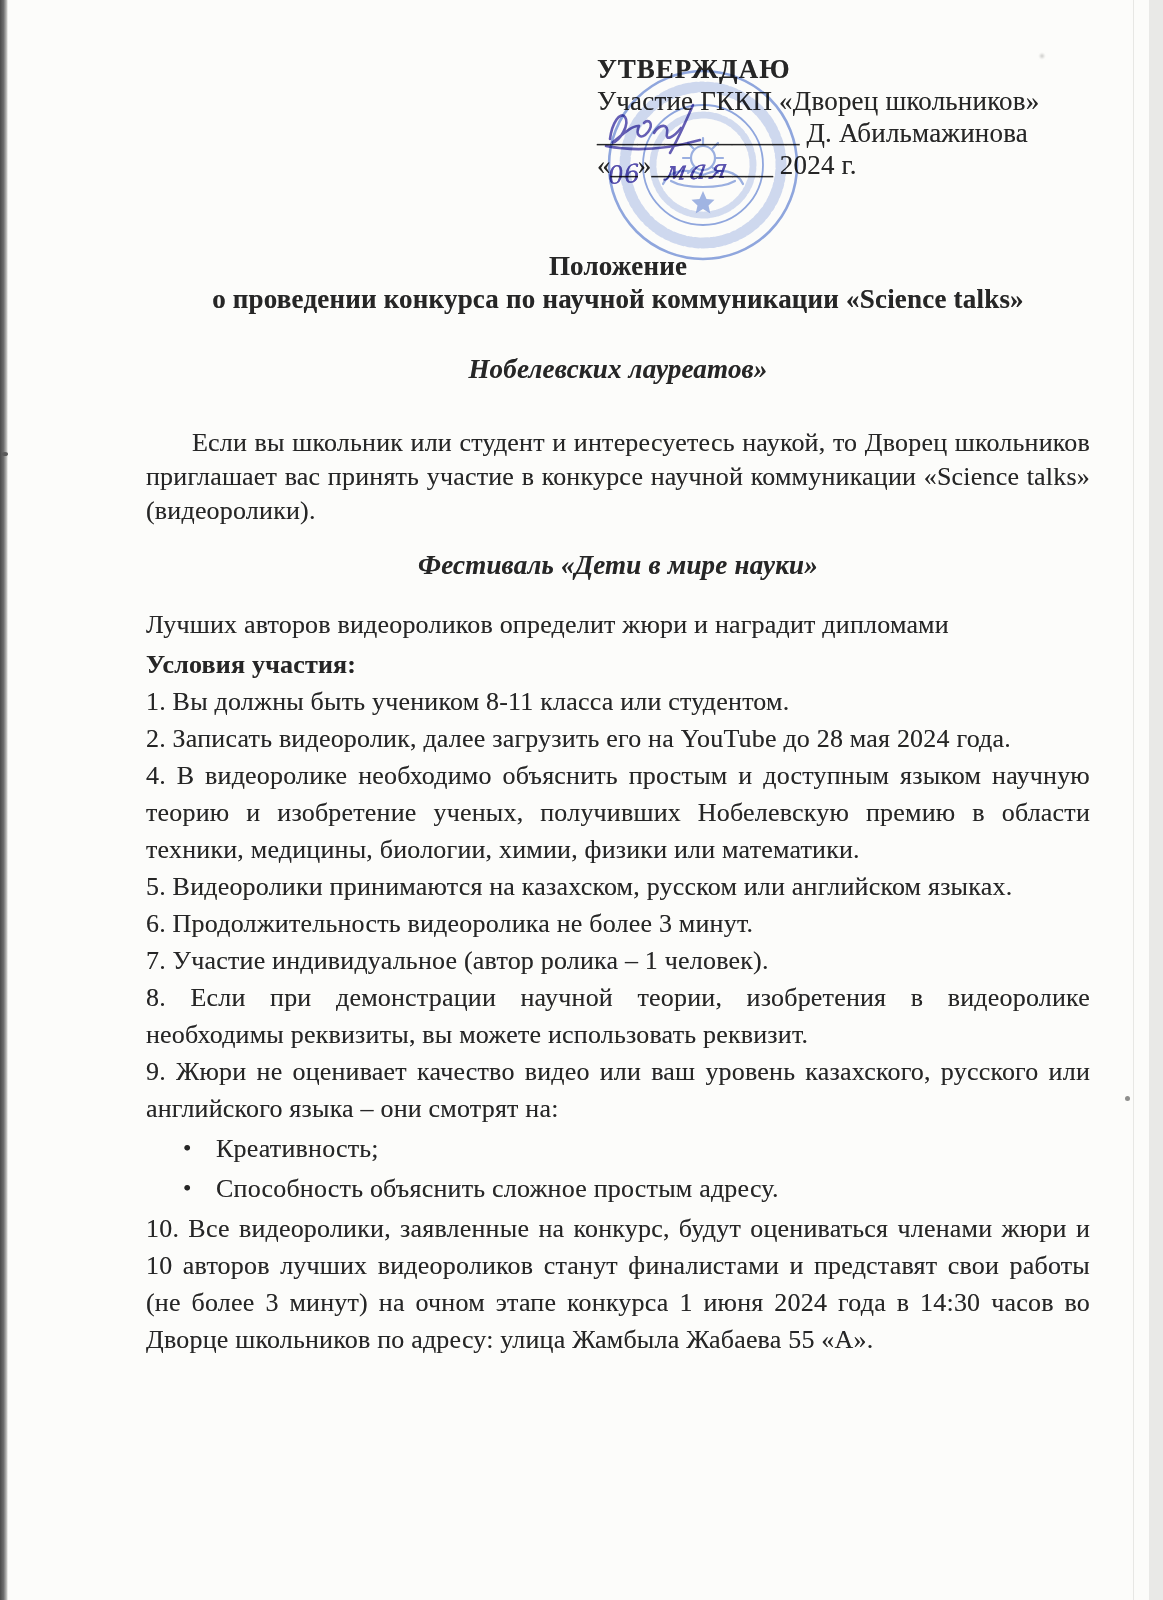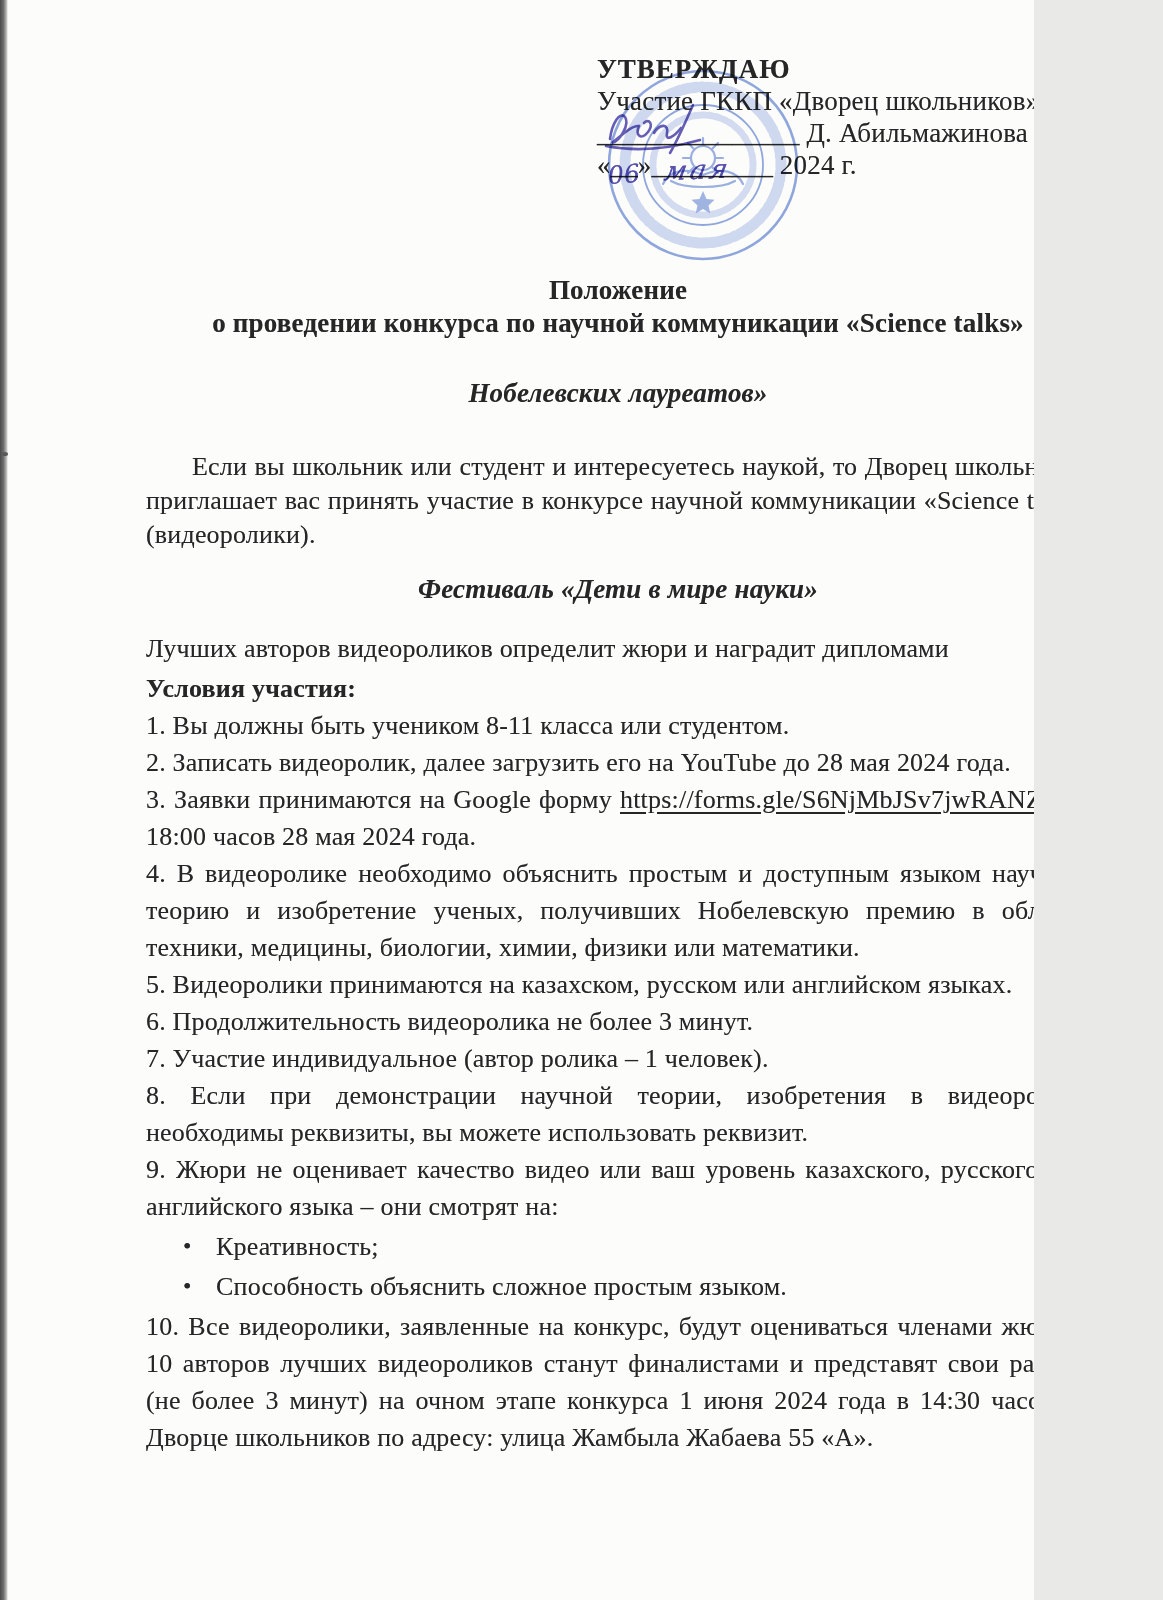--- a/index.html
+++ b/index.html
@@ -1,18 +1,18 @@
 <!DOCTYPE html>
 <html><head>
 <meta charset="utf-8">
 <style>
   html,body{margin:0;padding:0;background:#e9e9e7;}
   .page{
     position:relative;
-    width:1034px;height:1600px;
+    width:1149px;height:1600px;
     background:#fcfcfa;
     overflow:hidden;
     font-family:"Liberation Serif","DejaVu Serif",serif;
     color:#262626;
   }
   
   .scan-edge-left{
     position:absolute;left:0;top:0;width:8px;height:1600px;
     background:linear-gradient(90deg,#4a4a4a 0%,#6f6f6f 45%,#b9b9b7 80%,#fcfcfa 100%);
   }
@@ -48,21 +48,21 @@
   }
   .hand{
     position:absolute;color:#5a52b2;mix-blend-mode:multiply;
     font-style:italic;font-family:"DejaVu Serif",serif;
     text-shadow:0 0 .5px rgba(90,82,178,.8);
   }
   .hand.day{left:608px;top:160px;font-size:25px;transform:rotate(-5deg);}
   .hand.month{left:665px;top:154px;font-size:27px;letter-spacing:3px;transform:skewX(-12deg) rotate(-2deg);}
 
   
-  .content{position:absolute;left:146px;width:944px;top:250px;margin-top:24px;}
+  .content{position:absolute;left:146px;width:944px;top:250px;}
   .title-line{font-weight:bold;font-size:27px;line-height:33px;text-align:center;}
   .theme{margin-top:36px;}
   .theme .title-line{font-style:italic;line-height:34px;}
   .intro{margin:40px 0 0 0;font-size:26px;line-height:34px;text-align:justify;text-indent:46px;}
   .finalists{margin-top:21px;}
   .finalists .title-line{font-style:italic;font-size:27px;line-height:33px;}
   .jury{margin:26px 0 0 0;font-size:26px;line-height:34px;text-align:left;}
   .conditions{margin-top:4px;font-size:26px;line-height:37px;}
   .conditions .heading{font-weight:bold;}
   .cond-item{margin:0;text-align:justify;}
@@ -132,32 +132,31 @@
     <div class="finalists">
       <div class="title-line">Фестиваль «Дети в мире науки»</div>
     </div>
 
     <p class="jury">Лучших авторов видеороликов определит жюри и наградит дипломами</p>
 
     <div class="conditions">
       <div class="heading">Условия участия:</div>
       <p class="cond-item">1. Вы должны быть учеником 8-11 класса или студентом.</p>
       <p class="cond-item">2. Записать видеоролик, далее загрузить его на YouTube до 28 мая 2024 года.</p>
-      <p class="cond-item"><span>3. Заявки принимаются на Google форму </span><span class="form-link">https://forms.gle/S6NjMbJSv7jwRANZ8</span><span> до 18:00 часов 28 мая 2024 года.</span></p>
       <p class="cond-item">4. В видеоролике необходимо объяснить простым и доступным языком научную теорию и изобретение ученых, получивших Нобелевскую премию в области техники, медицины, биологии, химии, физики или математики.</p>
       <p class="cond-item">5. Видеоролики принимаются на казахском, русском или английском языках.</p>
       <p class="cond-item">6. Продолжительность видеоролика не более 3 минут.</p>
       <p class="cond-item">7. Участие индивидуальное (автор ролика – 1 человек).</p>
       <p class="cond-item">8. Если при демонстрации научной теории, изобретения в видеоролике необходимы реквизиты, вы можете использовать реквизит.</p>
       <p class="cond-item">9. Жюри не оценивает качество видео или ваш уровень казахского, русского или английского языка – они смотрят на:</p>
       <div class="bullet-row">
         <span class="bullet-dot">•</span>
         <span>Креативность;</span>
       </div>
       <div class="bullet-row">
         <span class="bullet-dot">•</span>
-        <span>Способность объяснить сложное простым языком.</span>
+        <span>Способность объяснить сложное простым адресу.</span>
       </div>
       <p class="cond-item">10. Все видеоролики, заявленные на конкурс, будут оцениваться членами жюри и 10 авторов лучших видеороликов станут финалистами и представят свои работы (не более 3 минут) на очном этапе конкурса 1 июня 2024 года в 14:30 часов во Дворце школьников по адресу: улица Жамбыла Жабаева 55 «А».</p>
     </div>
 
   </div>
 </div>
 
 </body></html>

